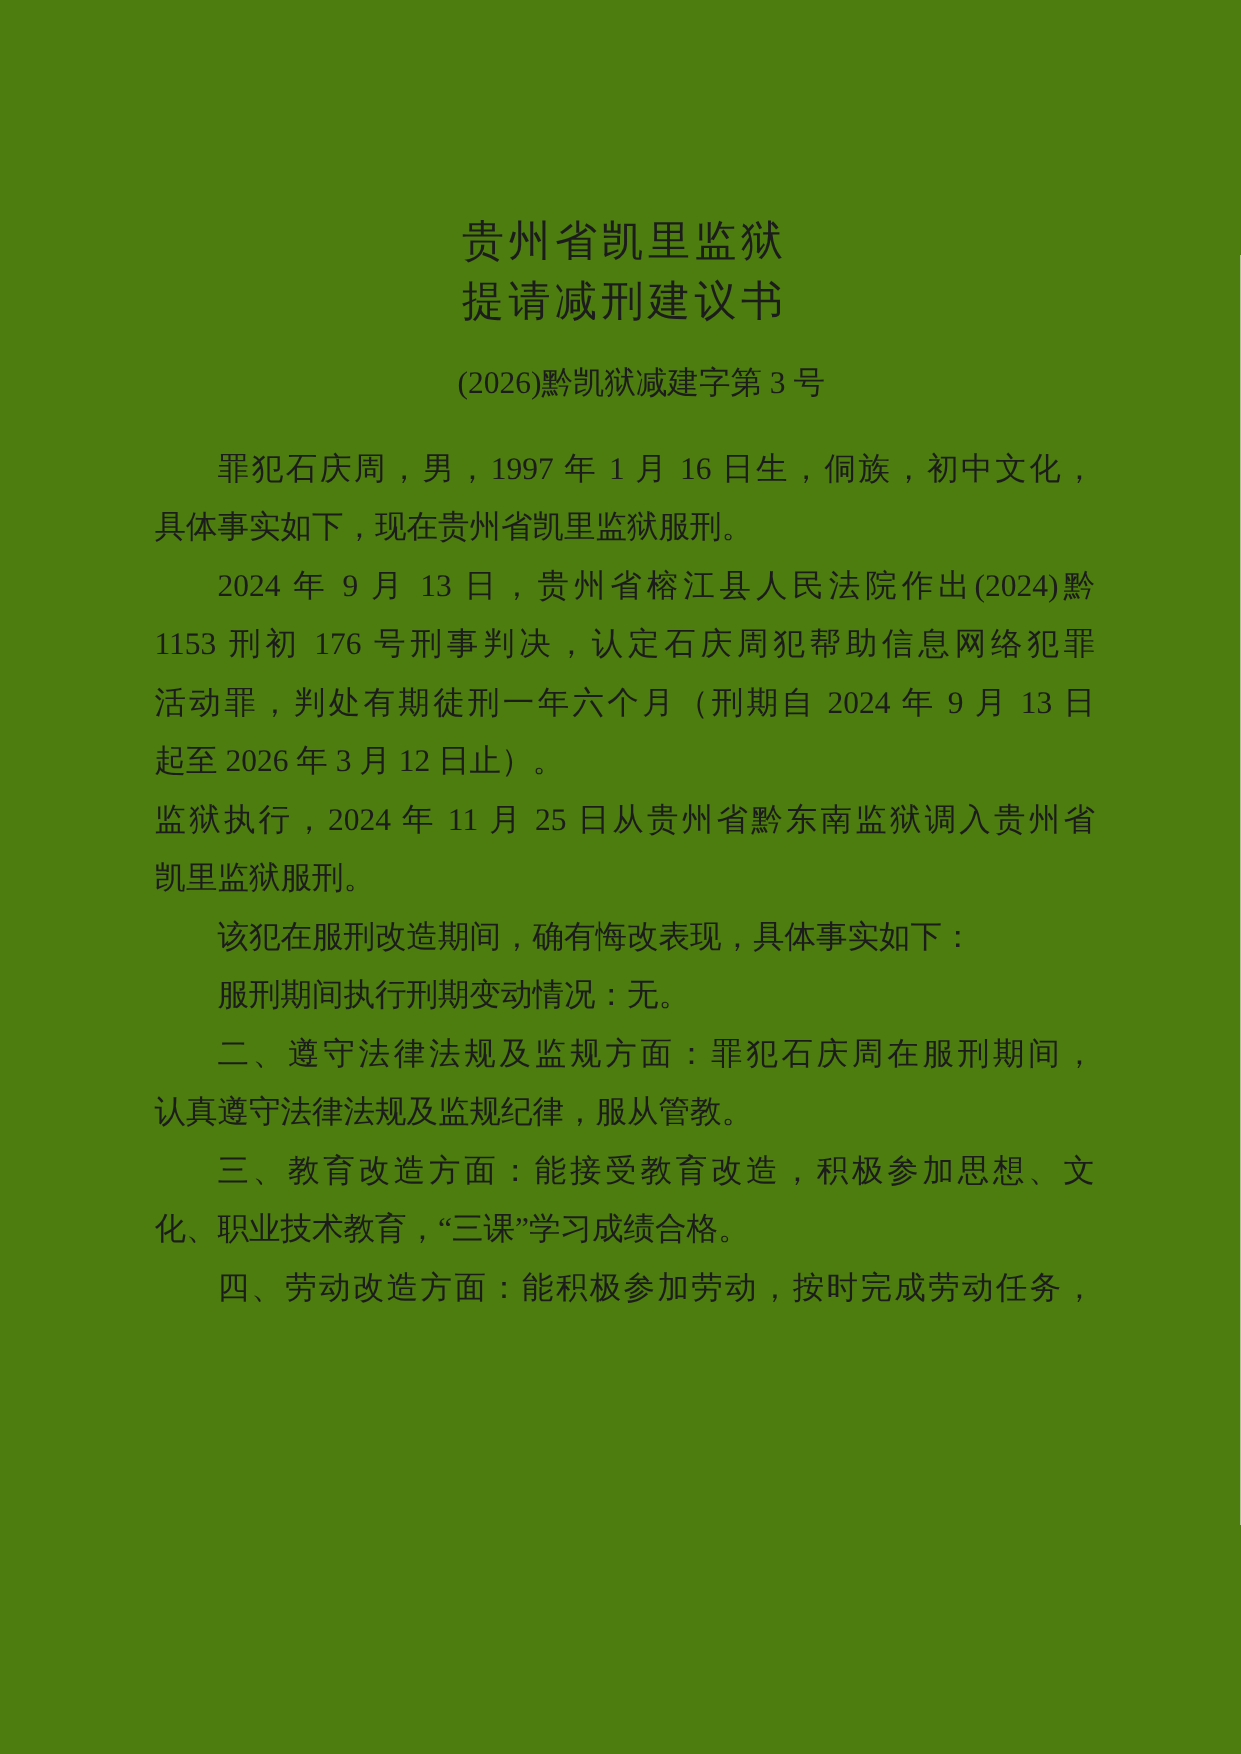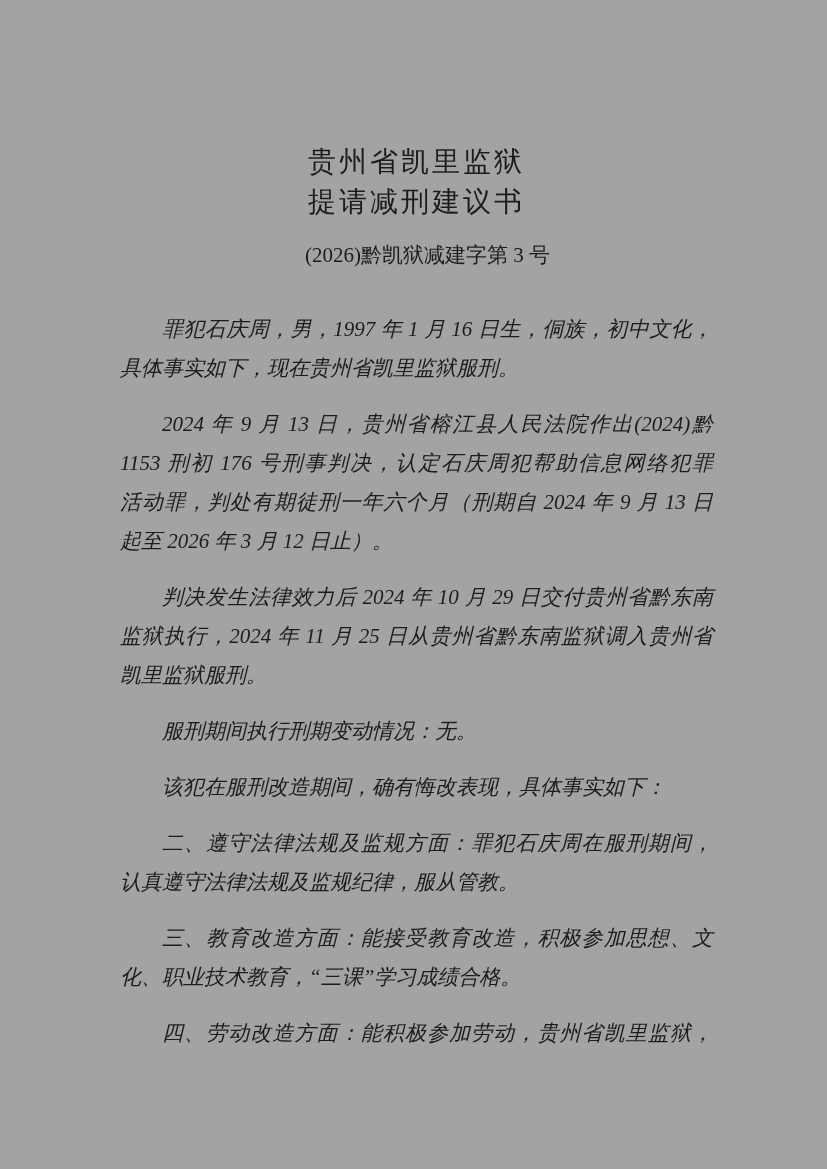--- a/index.html
+++ b/index.html
@@ -4,21 +4,21 @@
 <style>
   html, body {
     margin: 0;
     padding: 0;
     background: #ffffff;
   }
   .page {
     position: relative;
     width: 827px;
     height: 1169px;
-    background: #a3a3a3;
+    background: #4d7c0f;
     overflow: hidden;
     font-family: "Liberation Serif", "DejaVu Serif", serif;
     color: #1c1c1c;
   }
   .title-block {
     position: absolute;
     top: 142px;
     left: 103px;
     width: 627px;
     text-align: center;
@@ -42,23 +42,22 @@
     white-space: nowrap;
   }
   .body-block {
     position: absolute;
     top: 293px;
     left: 103px;
     width: 627px;
     font-size: 21px;
   }
   .para {
-    margin: 17px;
+    margin: 0;
     padding: 0;
-    font-style: italic;
   }
   .line {
     display: block;
     height: 39px;
     line-height: 39px;
     white-space: nowrap;
     text-align: left;
   }
   .line.indent {
     text-indent: 42px; 
@@ -89,43 +88,42 @@
     </p>
 
     <p class="para">
       <span class="line indent fill">2024 年 9 月 13 日，贵州省榕江县人民法院作出(2024)黔</span>
       <span class="line fill">1153 刑初 176 号刑事判决，认定石庆周犯帮助信息网络犯罪</span>
       <span class="line fill">活动罪，判处有期徒刑一年六个月（刑期自 2024 年 9 月 13 日</span>
       <span class="line">起至 2026 年 3 月 12 日止）。</span>
     </p>
 
     <p class="para">
-      <span class="line indent fill">判决发生法律效力后 2024 年 10 月 29 日交付贵州省黔东南</span>
       <span class="line fill">监狱执行，2024 年 11 月 25 日从贵州省黔东南监狱调入贵州省</span>
       <span class="line">凯里监狱服刑。</span>
     </p>
 
     <p class="para">
-      <span class="line indent">服刑期间执行刑期变动情况：无。</span>
+      <span class="line indent">该犯在服刑改造期间，确有悔改表现，具体事实如下：</span>
     </p>
 
     <p class="para">
-      <span class="line indent">该犯在服刑改造期间，确有悔改表现，具体事实如下：</span>
+      <span class="line indent">服刑期间执行刑期变动情况：无。</span>
     </p>
 
 
     <p class="para">
       <span class="line indent fill">二、遵守法律法规及监规方面：罪犯石庆周在服刑期间，</span>
       <span class="line">认真遵守法律法规及监规纪律，服从管教。</span>
     </p>
 
     <p class="para">
       <span class="line indent fill">三、教育改造方面：能接受教育改造，积极参加思想、文</span>
       <span class="line">化、职业技术教育，“三课”学习成绩合格。</span>
     </p>
 
     <p class="para">
-      <span class="line indent fill">四、劳动改造方面：能积极参加劳动，贵州省凯里监狱，</span>
+      <span class="line indent fill">四、劳动改造方面：能积极参加劳动，按时完成劳动任务，</span>
     </p>
 
   </main>
 
 </div>
 
 </body></html>

